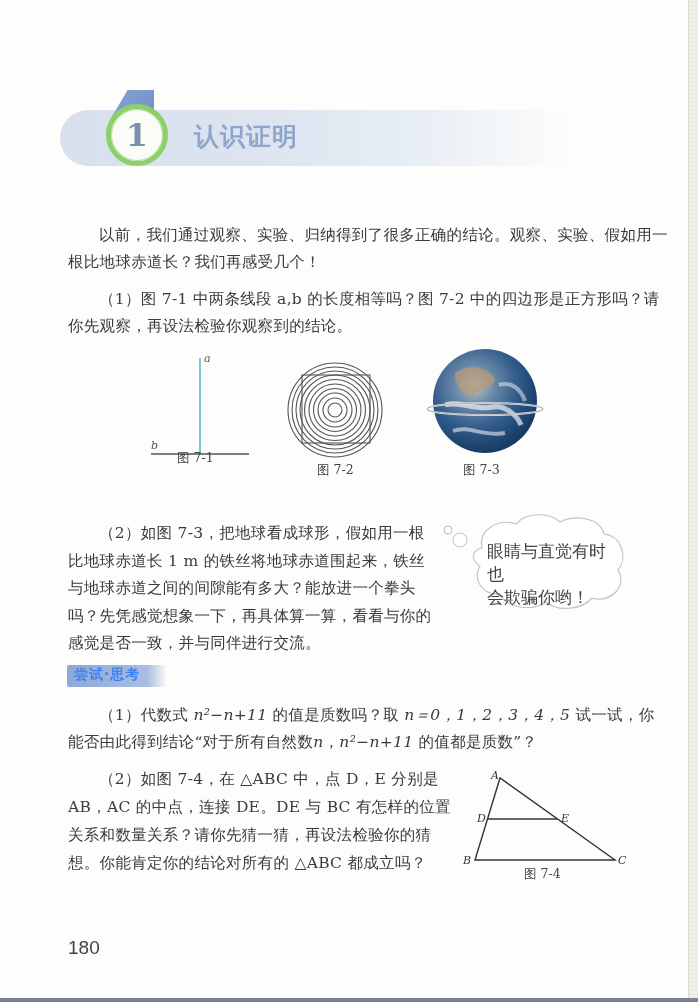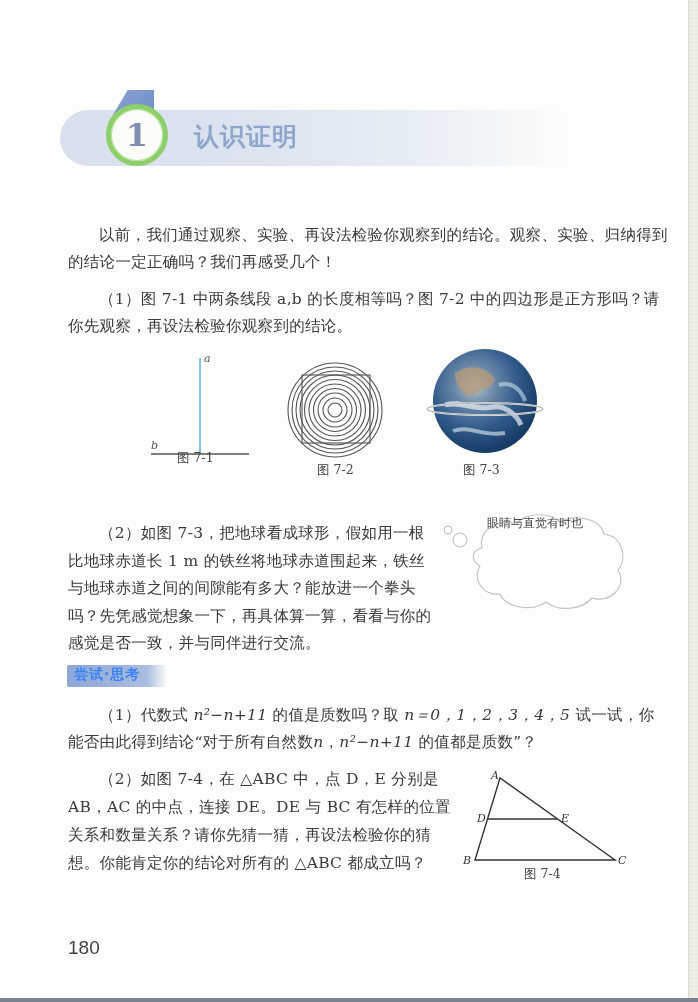--- a/index.html
+++ b/index.html
@@ -62,22 +62,22 @@
   }
   .fig { position: absolute; }
   
   .p3 {
     position: absolute; left: 68px; top: 512px; width: 365px;
     font-size: 15.5px; line-height: 27.5px; color: #3a3a3a;
     text-indent: 31px; letter-spacing: 0.3px; margin-top: 8px;
   }
   .bubble { position: absolute; left: 440px; top: 508px; width: 200px; height: 105px; }
   .bubble-text {
-    position: absolute; left: 487px; top: 512px; width: 130px;
-    font-family: "DejaVu Sans", sans-serif; font-size: 12px; line-height: 23px; color: #444;
+    position: absolute; left: 487px; top: 540px; width: 130px;
+    font-family: "DejaVu Sans", sans-serif; font-size: 17px; line-height: 23px; color: #444;
   }
   
   .tag {
     position: absolute; left: 67px; top: 665px; width: 100px; height: 22px;
     background: linear-gradient(90deg, #8ea8d6 0%, #a9bde0 80%, rgba(200,212,236,0) 100%);
     border-radius: 2px;
   }
   .tag-label {
     position: absolute; left: 74px; top: 666px;
     font-family: "DejaVu Sans", sans-serif; font-size: 14px; font-weight: bold;
@@ -107,21 +107,21 @@
 
 <div class="section-header">
   <div class="header-bar"></div>
   <div class="header-tab"></div>
   <div class="header-circle">
     <span class="header-num">1</span>
   </div>
   <div class="header-title">认识证明</div>
 </div>
 
-<p class="para p1">以前，我们通过观察、实验、再设法检验你观察到的结论。观察、实验、归纳得到的结论一定正确吗？我们再感受几个！</p>
+<p class="para p1">以前，我们通过观察、实验、归纳得到了很多正确的结论。观察、实验、假如用一根比地球赤道长？我们再感受几个！</p>
 <p class="para p2">（1）图 7-1 中两条线段 a,b 的长度相等吗？图 7-2 中的四边形是正方形吗？请你先观察，再设法检验你观察到的结论。</p>
 
 <svg class="fig" style="left:145px;top:350px;" width="110" height="110" viewBox="0 0 110 110">
   <line x1="55" y1="8" x2="55" y2="104" stroke="#7ec7dc" stroke-width="2"></line>
   <line x1="6" y1="104" x2="104" y2="104" stroke="#555" stroke-width="1.6"></line>
   <text x="59" y="12" font-size="11" font-style="italic" fill="#555" font-family="DejaVu Serif, serif">a</text>
   <text x="6" y="99" font-size="11" font-style="italic" fill="#555" font-family="DejaVu Serif, serif">b</text>
 </svg>
 <div class="fig-cap" style="left:177px;top:450px;">图 7-1</div>
 
@@ -163,20 +163,21 @@
 
 <p class="p3">（2）如图 7-3，把地球看成球形，假如用一根比地球赤道长 1 m 的铁丝将地球赤道围起来，铁丝与地球赤道之间的间隙能有多大？能放进一个拳头吗？先凭感觉想象一下，再具体算一算，看看与你的感觉是否一致，并与同伴进行交流。</p>
 
 <svg class="bubble" viewBox="0 0 200 105" width="200" height="105">
   <circle cx="8" cy="22" r="4" fill="#fff" stroke="#bbb" stroke-width="1"></circle>
   <circle cx="20" cy="32" r="7" fill="#fff" stroke="#bbb" stroke-width="1"></circle>
   <path d="M42 40 C38 22 58 10 76 16 C86 4 110 4 120 14 C136 6 160 10 164 26 C182 28 188 50 178 62 C188 78 170 96 152 90 C142 102 118 104 106 94 C92 104 66 100 60 86 C42 88 32 70 40 58 C30 52 32 42 42 40 Z" fill="#ffffff" stroke="#c4c4c4" stroke-width="1.2"></path>
 </svg>
 <div class="bubble-text">
   <div>眼睛与直觉有时也</div>
+  <div>会欺骗你哟！</div>
 </div>
 
 <div class="tag"></div>
 <div class="tag-label">尝试·思考</div>
 
 <p class="p4"><span>（1）代数式 </span><i class="m">n²−n+11</i><span> 的值是质数吗？取 </span><i class="m">n＝0，1，2，3，4，5</i><span> 试一试，你能否由此得到结论“对于所有自然数</span><i class="m">n</i><span>，</span><i class="m">n²−n+11</i><span> 的值都是质数”？</span></p>
 
 <p class="p5">（2）如图 7-4，在 △ABC 中，点 D，E 分别是 AB，AC 的中点，连接 DE。DE 与 BC 有怎样的位置关系和数量关系？请你先猜一猜，再设法检验你的猜想。你能肯定你的结论对所有的 △ABC 都成立吗？</p>
 
 <svg class="fig" style="left:455px;top:768px;" width="180" height="100" viewBox="0 0 180 100">

